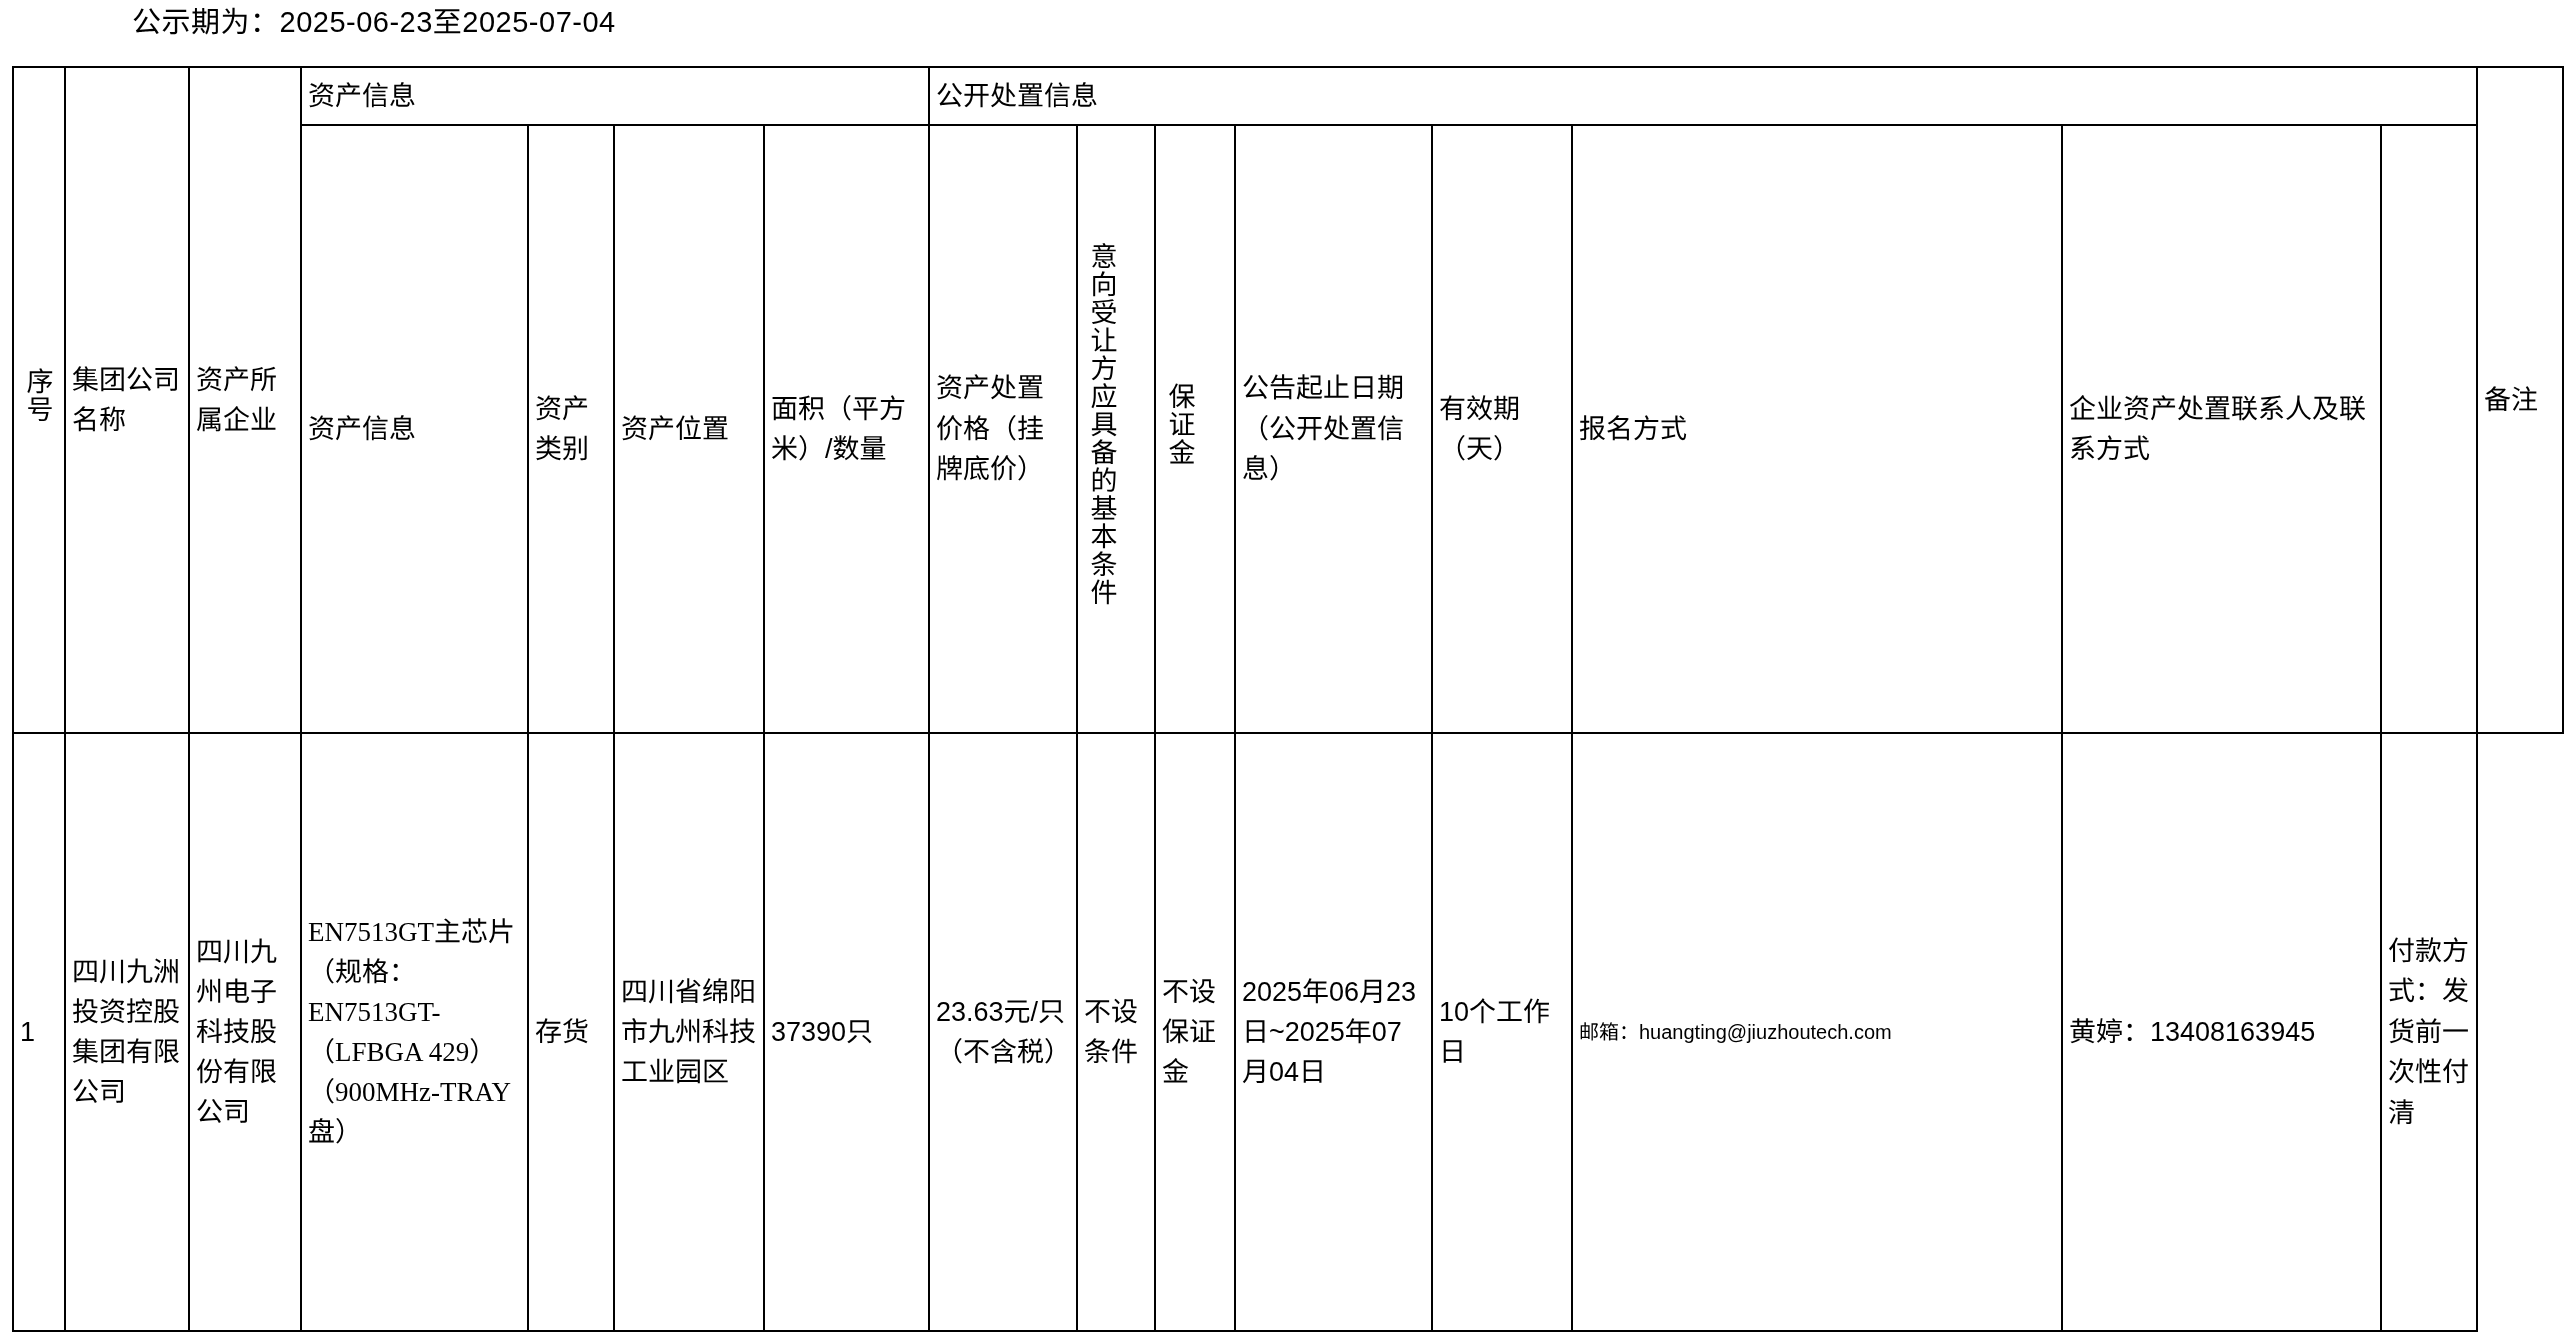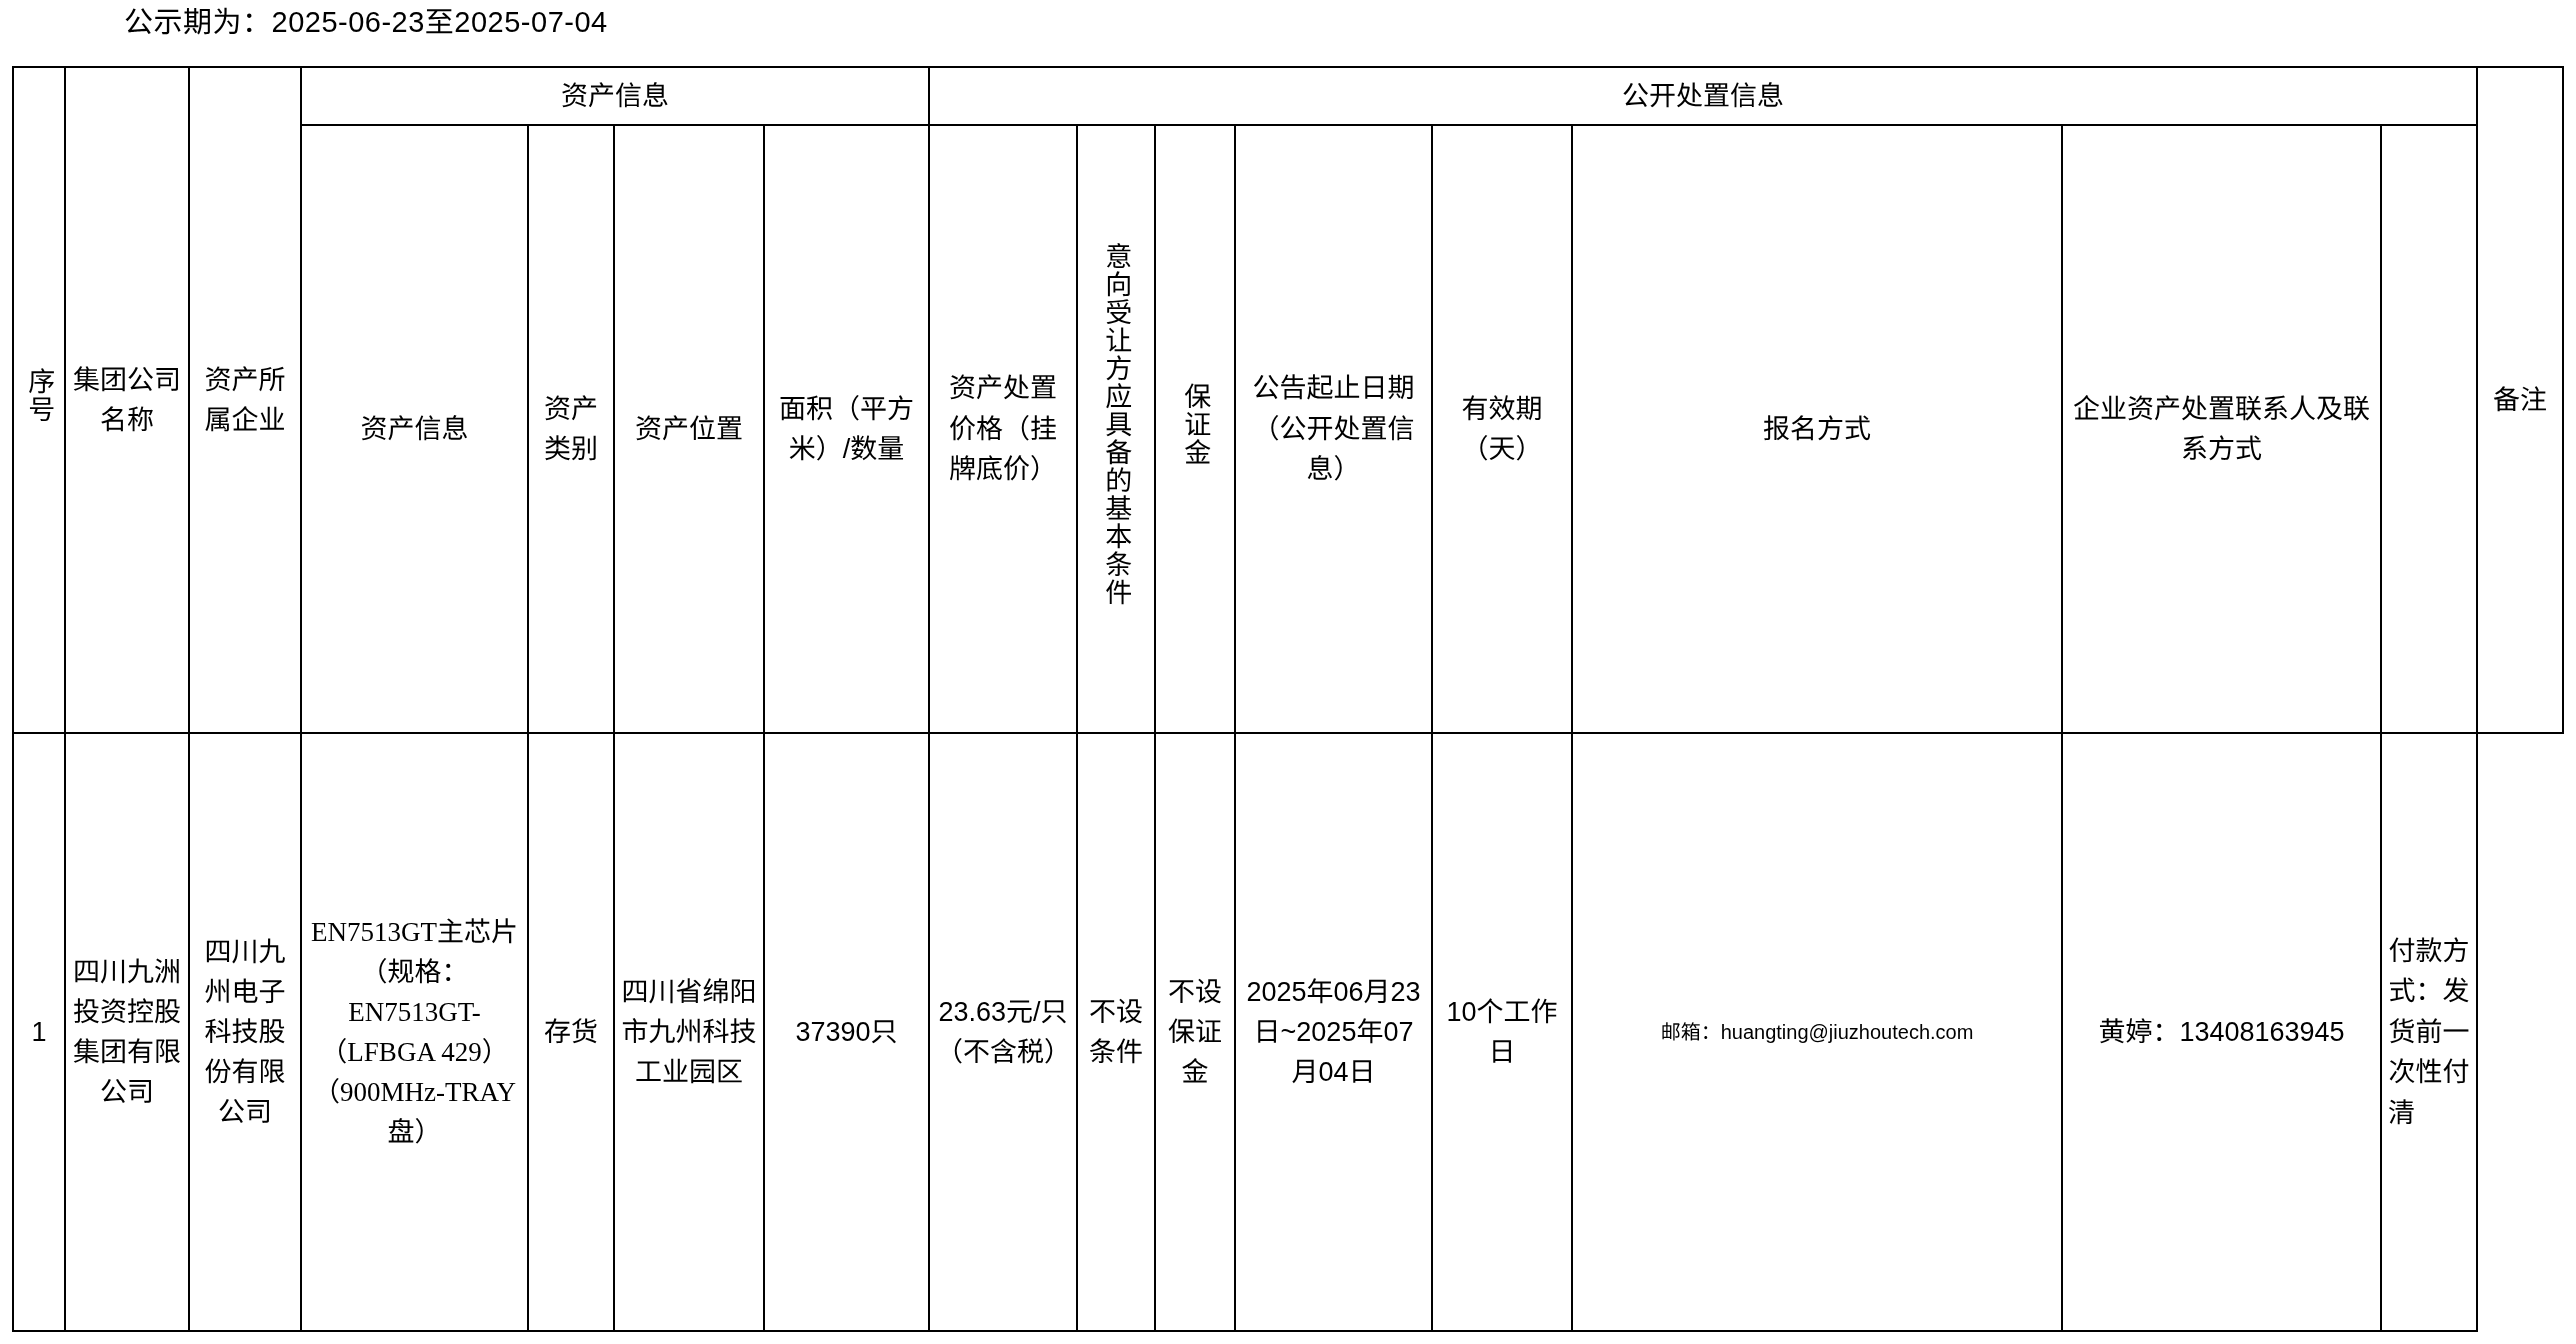--- a/index.html
+++ b/index.html
@@ -15,21 +15,21 @@
     -webkit-font-smoothing: antialiased;
   }
   .page {
     position: relative;
     width: 2576px;
     height: 1345px;
     box-sizing: border-box;
   }
   .notice-line {
     position: absolute;
-    left: 124px;
+    left: 132px;
     top: 2px;
     font-size: 29px;
     line-height: 40px;
     letter-spacing: 0.5px;
     white-space: nowrap;
   }
   .table-wrap {
     position: absolute;
     left: 12px;
     top: 66px;
@@ -38,21 +38,21 @@
   table.disposal {
     border-collapse: collapse;
     table-layout: fixed;
     width: 2552px;
     font-size: 27px;
     line-height: 40px;
   }
   table.disposal td, table.disposal th {
     border: 2px solid #000000;
     padding: 4px 6px;
-    text-align: center;
+    text-align: left;
     vertical-align: middle;
     font-weight: normal;
     word-wrap: break-word;
     overflow-wrap: break-word;
   }
   .hdr-group {
     height: 58px;
   }
   .hdr-cell {
     height: 598px;

